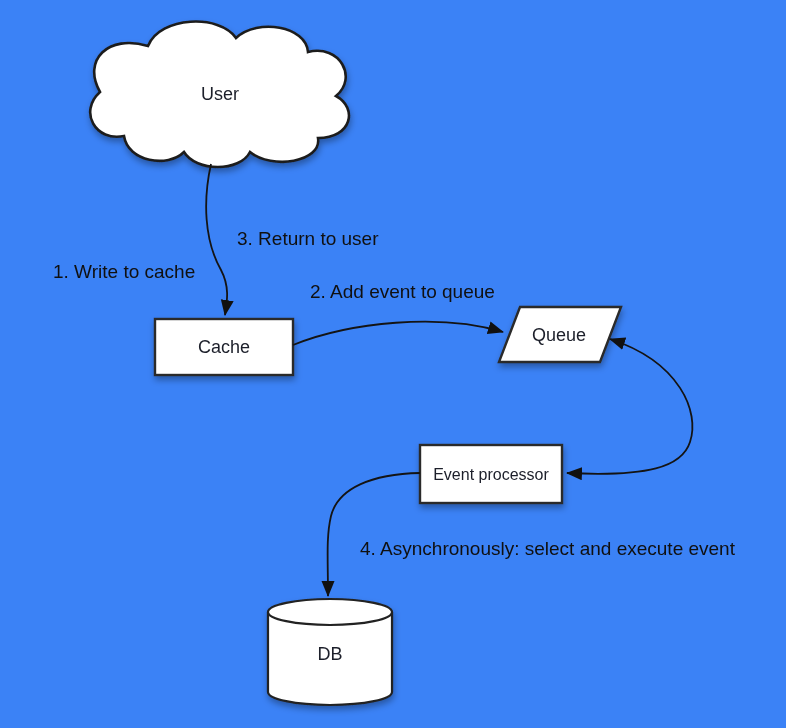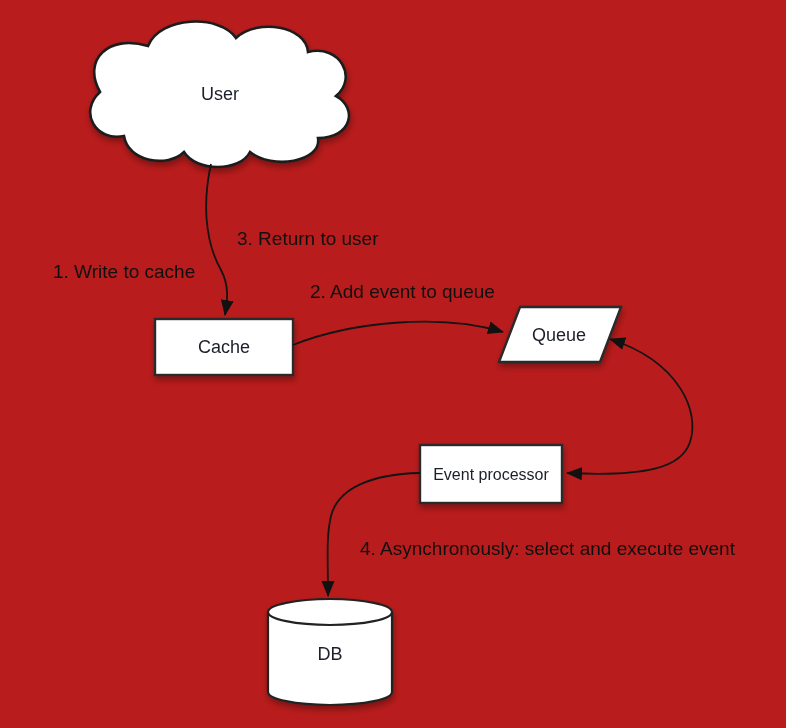--- a/index.html
+++ b/index.html
@@ -7,21 +7,21 @@
     padding: 0;
     background: #ffffff;
     width: 786px;
     height: 728px;
     overflow: hidden;
     font-family: "Liberation Sans", sans-serif;
   }
   .canvas-wrap {
     width: 786px;
     height: 728px;
-    background: #b91c1c;
+    background: #3b82f6;
   }
   svg { display: block; }
   .node-shape {
     fill: #ffffff;
     stroke: #2a2a2a;
     stroke-width: 2.4;
   }
   .cloud-shape {
     fill: #ffffff;
     stroke: #1e1e1e;

